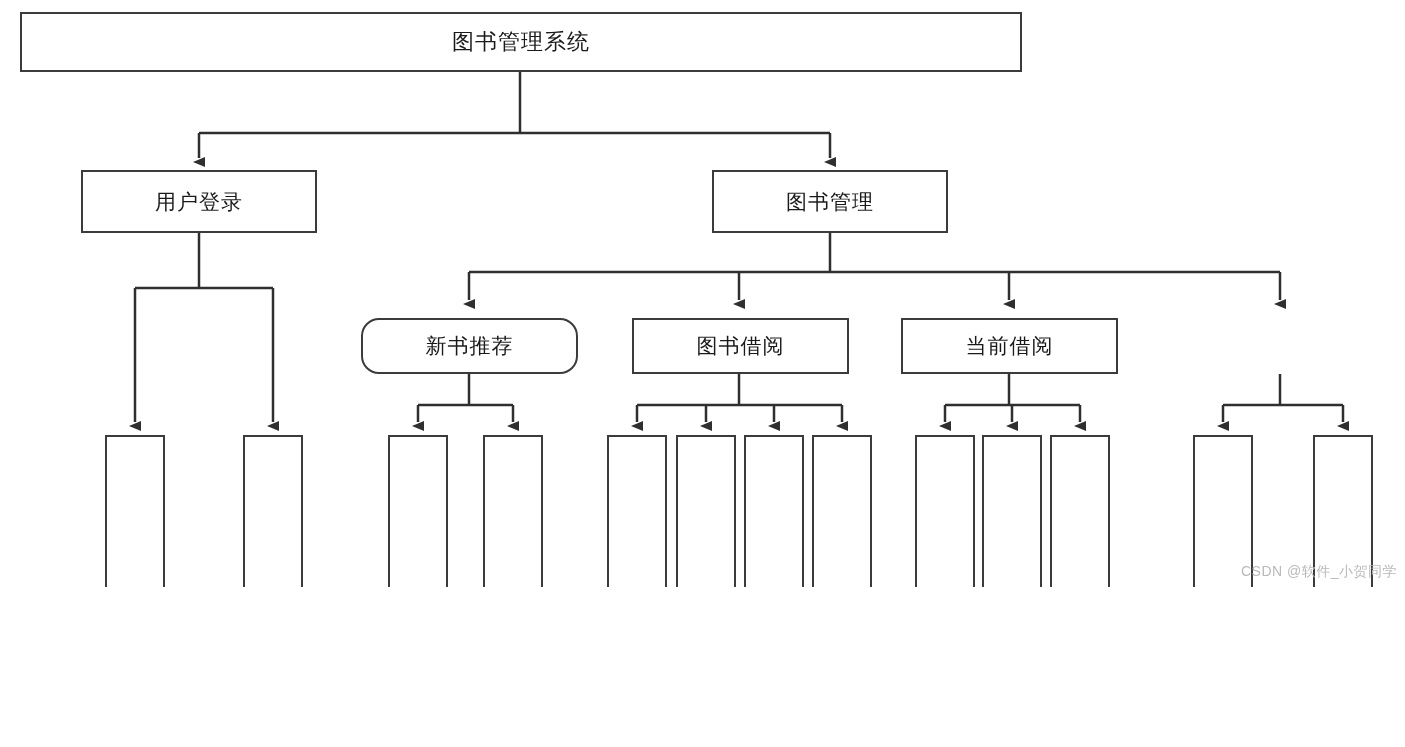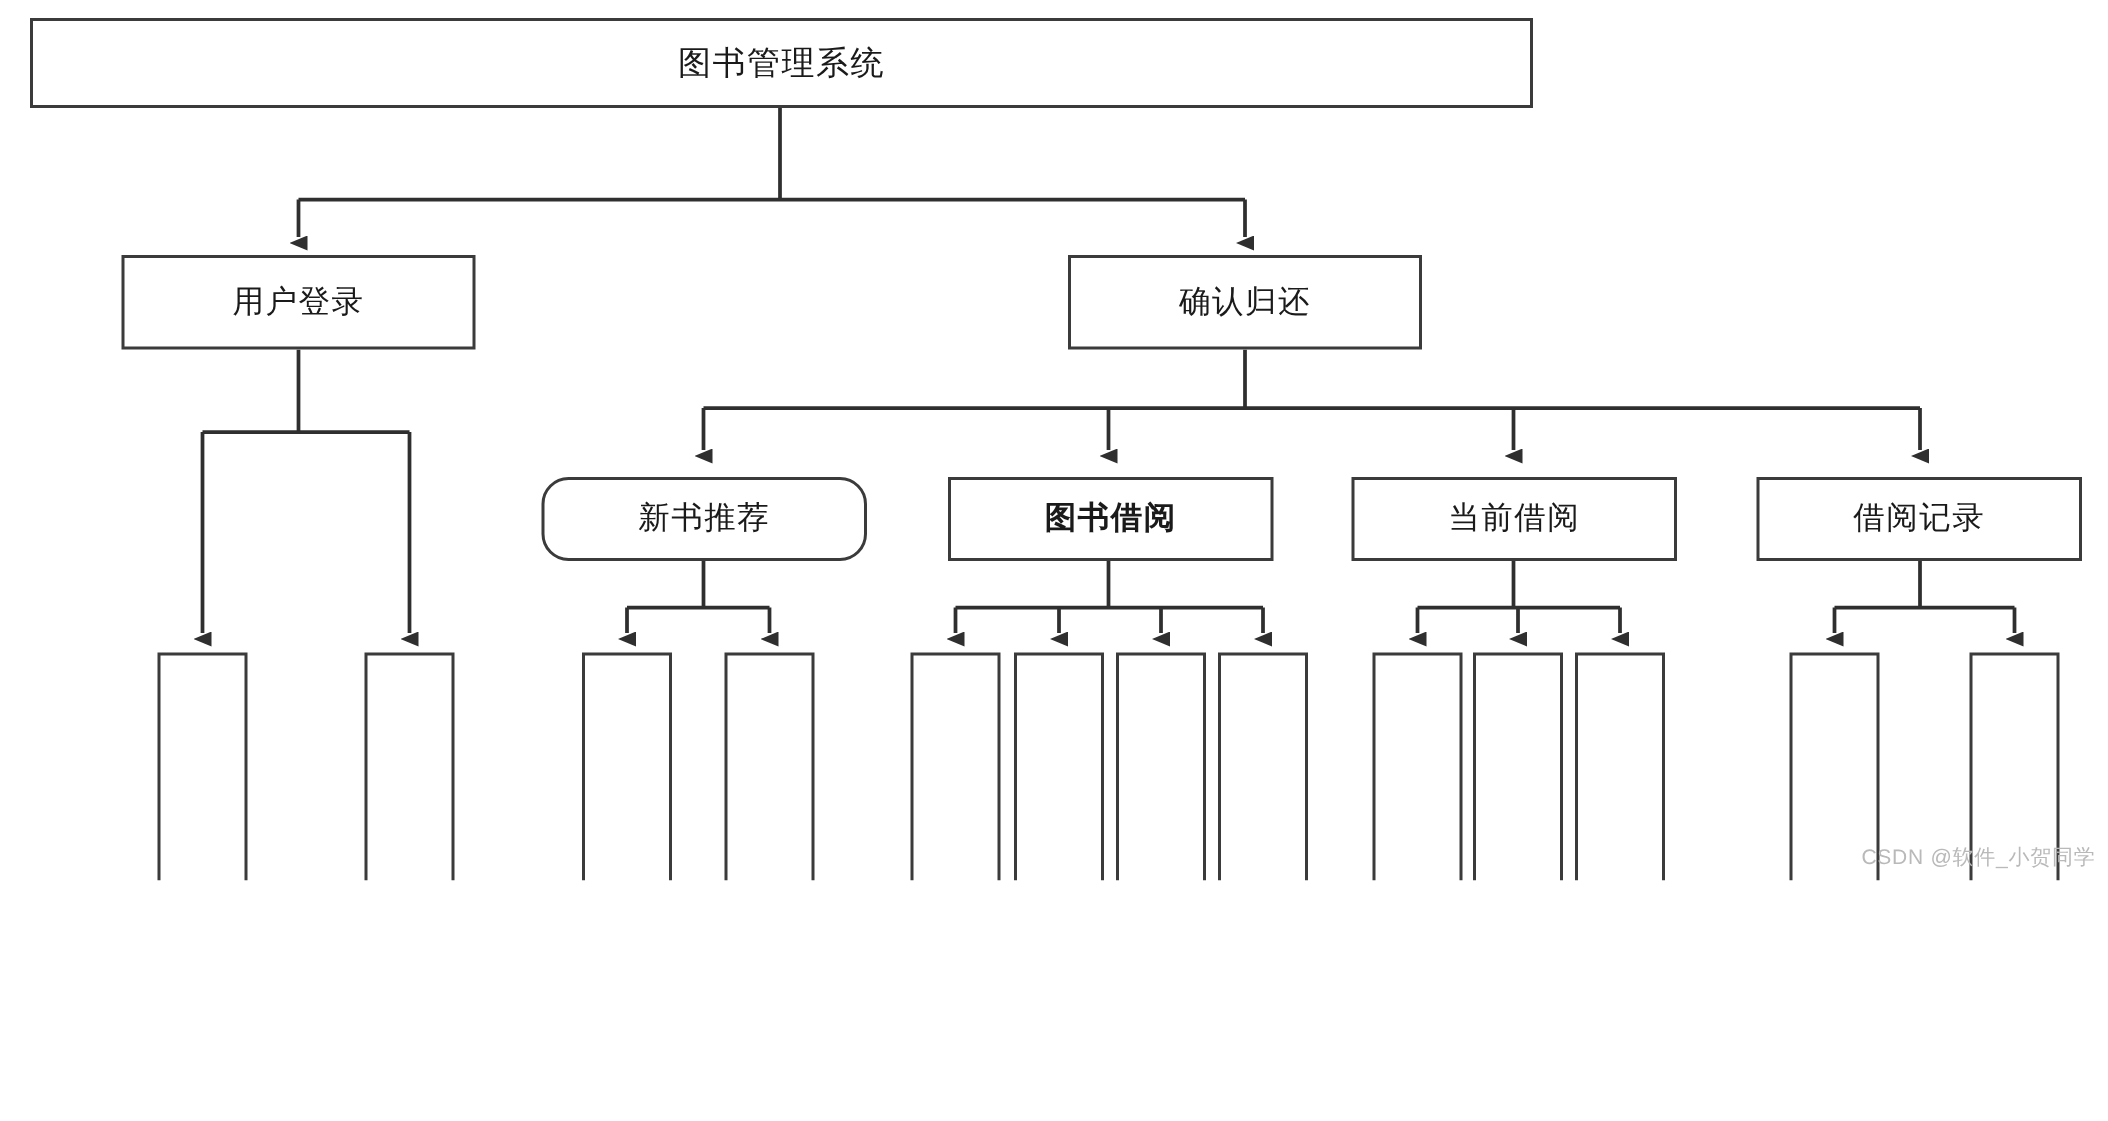--- a/index.html
+++ b/index.html
@@ -126,34 +126,31 @@
   </svg>
 
   <div class="node h root" style="left:20px; top:12px; width:1002px; height:60px;">
     <span>图书管理系统</span>
   </div>
 
   <div class="node h" style="left:81px; top:170px; width:236px; height:63px;">
     <span>用户登录</span>
   </div>
   <div class="node h" style="left:712px; top:170px; width:236px; height:63px;">
-    <span>确认归还</span>
+    <span>图书管理</span>
   </div>
 
   <div class="node h" style="left:361px; top:318px; width:217px; height:56px;border-radius:18px;">
     <span>新书推荐</span>
   </div>
-  <div class="node h" style="left:632px; top:318px; width:217px; height:56px;font-weight:bold;">
+  <div class="node h" style="left:632px; top:318px; width:217px; height:56px;">
     <span>图书借阅</span>
   </div>
   <div class="node h" style="left:901px; top:318px; width:217px; height:56px;">
     <span>当前借阅</span>
-  </div>
-  <div class="node h" style="left:1171px; top:318px; width:217px; height:56px;">
-    <span>借阅记录</span>
   </div>
 
   <div class="node v" style="left:105px; top:435px; width:60px; height:300px;">
     <span class="vtext">用户登录</span>
   </div>
   <div class="node v" style="left:243px; top:435px; width:60px; height:300px;">
     <span class="vtext">注销登录</span>
   </div>
 
   <div class="node v" style="left:388px; top:435px; width:60px; height:300px;">

